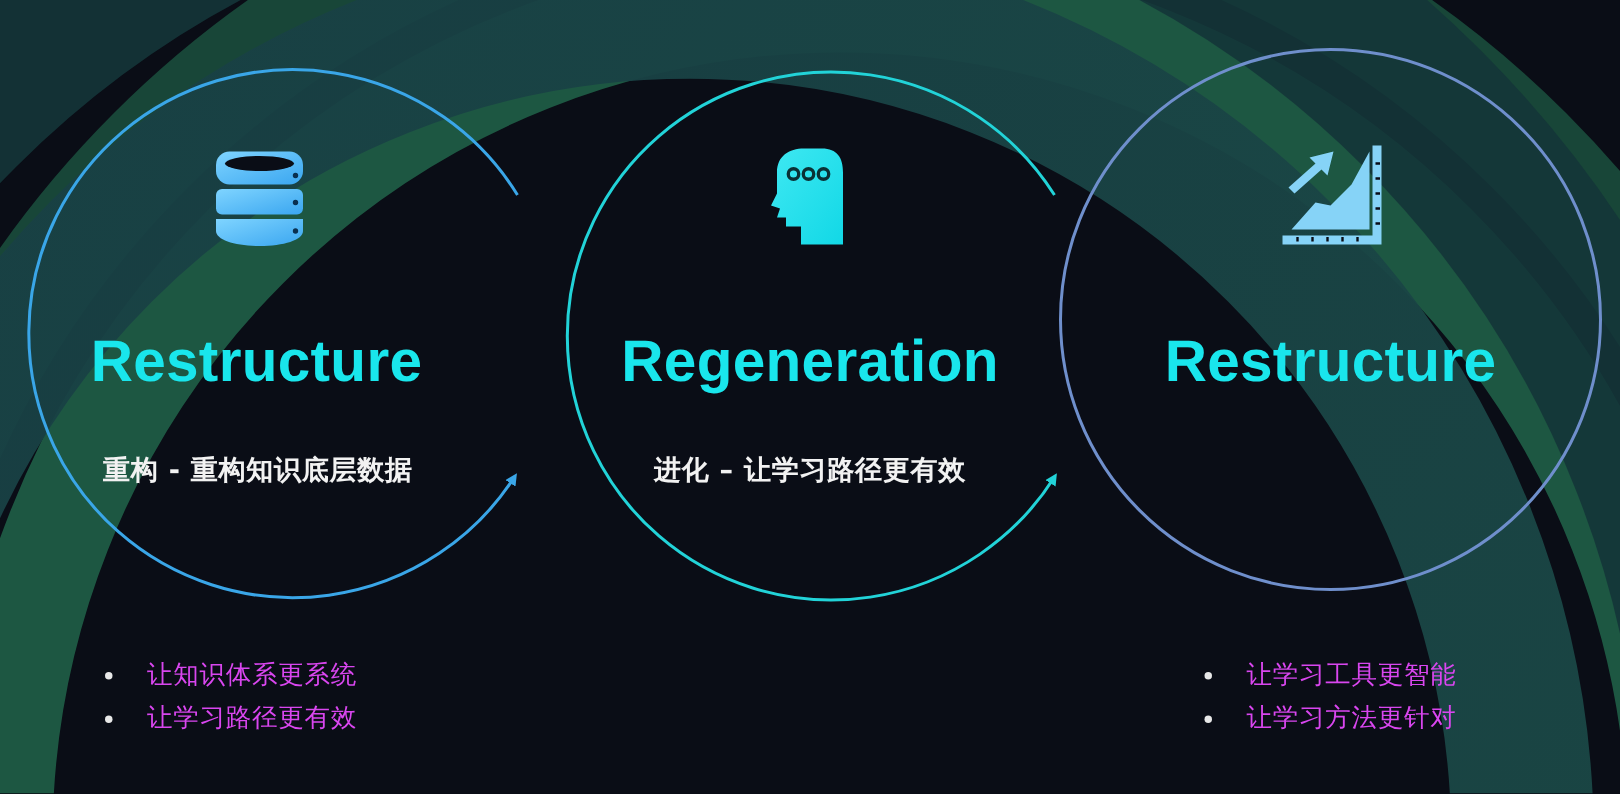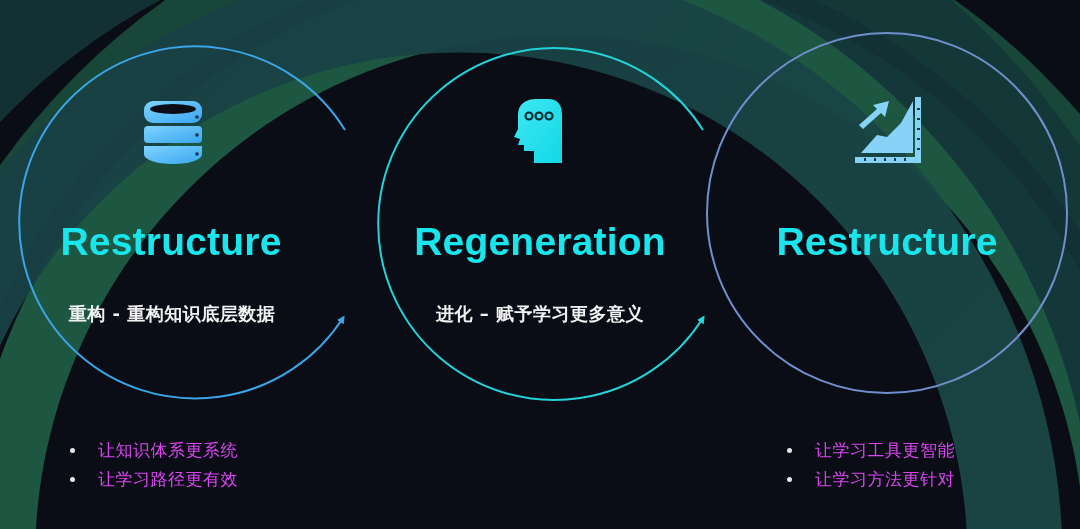--- a/index.html
+++ b/index.html
@@ -160,21 +160,21 @@
             <stop offset="1" stop-color="#12d8e6"></stop>
           </linearGradient>
         </defs>
         <path d="M14 20 C14 9 22 4 32 4 H44 C54 4 58 10 58 20 V68 H30 V56 H20 V50 H14 L16 44 L10 42 L14 34 Z" fill="url(#headG)"></path>
         <circle cx="25" cy="21" r="3.5" fill="none" stroke="#0a3035" stroke-width="2.2"></circle>
         <circle cx="35" cy="21" r="3.5" fill="none" stroke="#0a3035" stroke-width="2.2"></circle>
         <circle cx="45" cy="21" r="3.5" fill="none" stroke="#0a3035" stroke-width="2.2"></circle>
       </svg>
     </div>
     <div class="title">Regeneration</div>
-    <div class="subtitle">进化 – 赋予学习更多意义</div>
+    <div class="subtitle">进化 – 让学习路径更有效</div>
   </div>
 
   <div class="col" style="left:707px;">
     <div class="icon" style="left:182px;">
       <svg viewBox="0 0 72 72" width="72" height="72">
         <g fill="#86d3f7">
 
           <path d="M62 2 H68 V68 H2 V62 H62 Z"></path>
 
           <path d="M8 58 L24 40 L34 42 L48 28 L60 6 V58 Z"></path>
@@ -189,19 +189,19 @@
           <line x1="52" y1="66" x2="52" y2="63"></line>
           <line x1="64" y1="14" x2="67" y2="14"></line>
           <line x1="64" y1="24" x2="67" y2="24"></line>
           <line x1="64" y1="34" x2="67" y2="34"></line>
           <line x1="64" y1="44" x2="67" y2="44"></line>
           <line x1="64" y1="54" x2="67" y2="54"></line>
         </g>
       </svg>
     </div>
     <div class="title">Restructure</div>
-    <ul style="left:78px;">
+    <ul style="left:94px;">
       <li><span class="dot"></span><span>让学习工具更智能</span></li>
       <li><span class="dot"></span><span>让学习方法更针对</span></li>
     </ul>
   </div>
 
 </div>
 
 </body></html>

